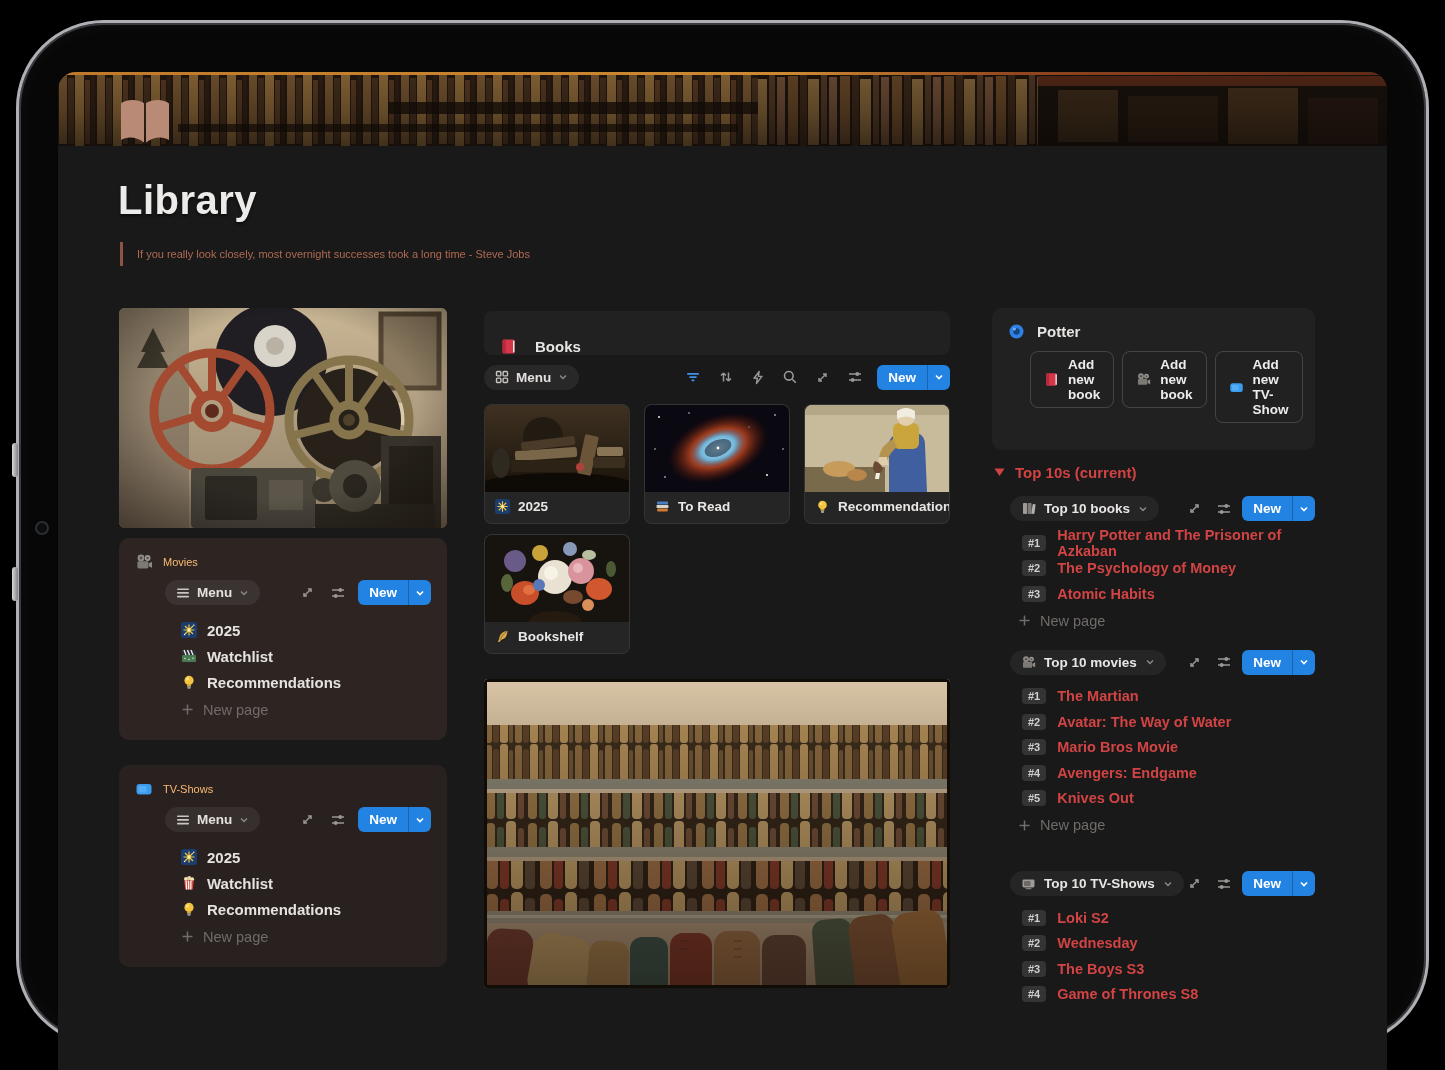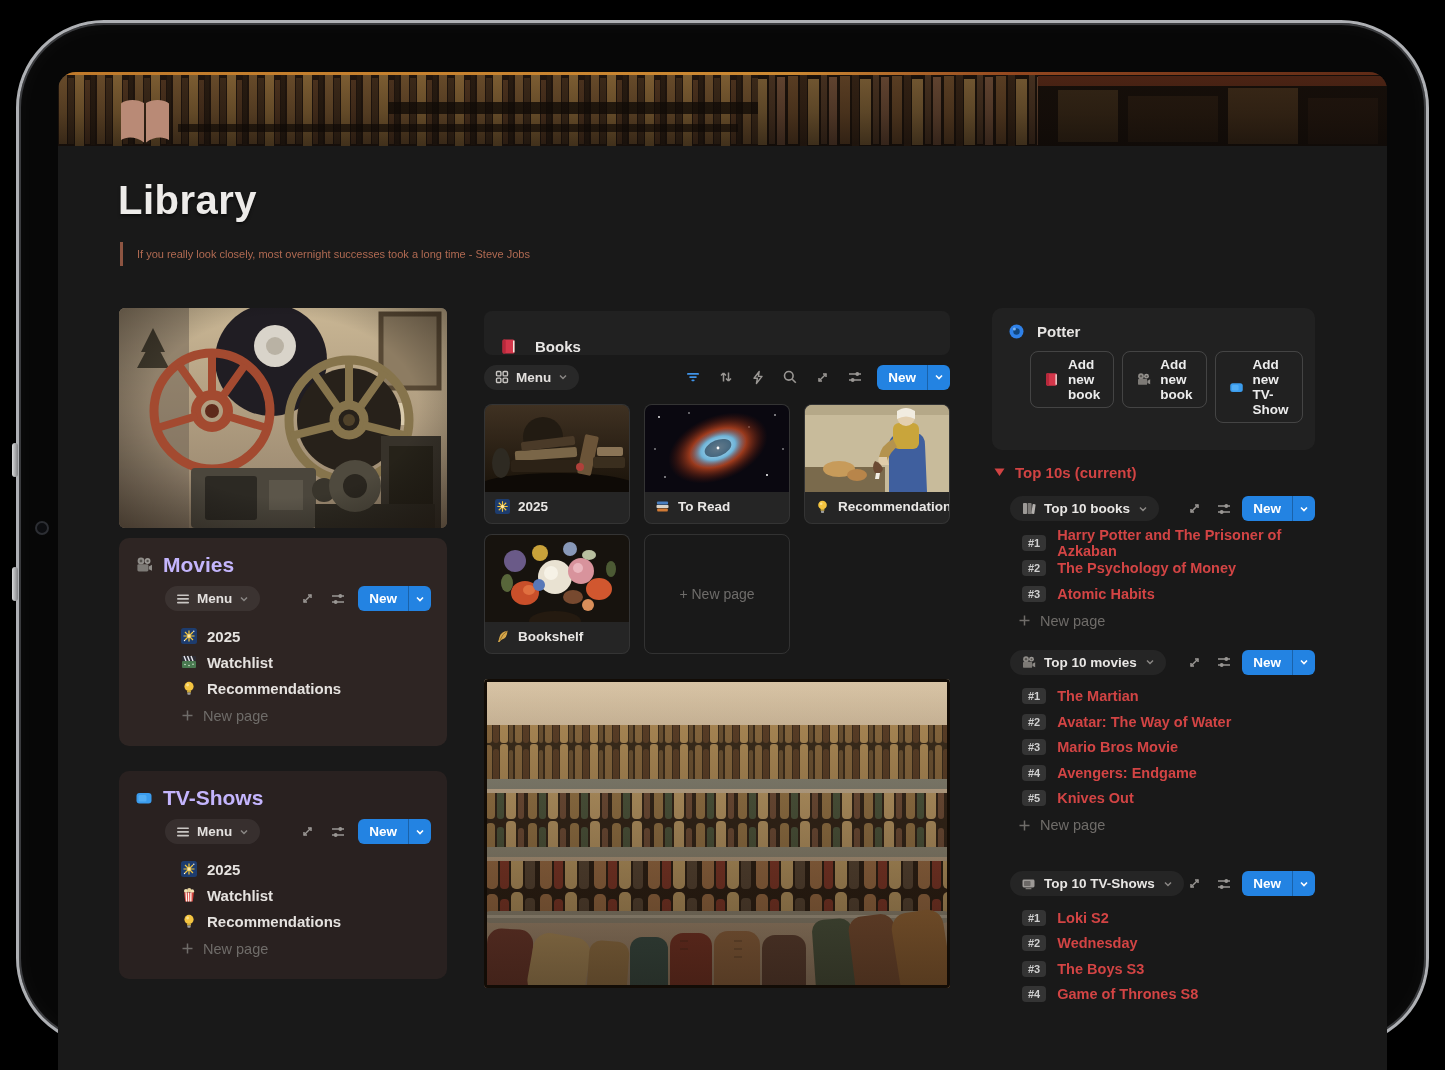--- a/index.html
+++ b/index.html
@@ -42,21 +42,21 @@
 
   
   .photo{display:block;border-radius:6px;overflow:hidden;box-shadow:inset 0 0 0 1px rgba(255,255,255,.04);}
   .photo svg{display:block;}
 
   
   .db-card{border-radius:10px;padding:15px 16px 18px 16px;margin-top:10px;}
   .db-card.movies{background:#2e2523;margin-top:10px;}
   .db-card.tv{background:#292120;margin-top:25px;}
   .db-title-row{display:flex;align-items:center;gap:10px;}
-  .db-title{font-size:21px;font-weight:700;color:#c4b5fd;}
+  .db-title{font-size:11px;font-weight:400;color:#fdba74;}
   .menu-row{display:flex;align-items:center;margin-top:9px;margin-left:30px;}
   .menu-pill{display:flex;align-items:center;gap:7px;background:rgba(255,255,255,.065);
              border-radius:15px;padding:5px 11px;cursor:pointer;}
   .menu-pill .mlabel{font-size:13.5px;font-weight:700;color:#e3e0de;}
   .row-spacer{flex:1;}
   .tool-icons{display:flex;align-items:center;gap:15px;margin-right:12px;}
   .new-btn{display:flex;align-items:stretch;background:#2383e2;border-radius:6px;overflow:hidden;cursor:pointer;}
   .new-btn .nlabel{padding:5px 11px;font-size:13.5px;font-weight:700;color:#fff;}
   .new-btn .split{display:flex;align-items:center;padding:0 6px;border-left:1px solid rgba(0,0,0,.25);}
   .db-items{margin-top:12px;margin-left:46px;}
@@ -675,23 +675,20 @@
             <span class="icon">
               <svg width="15" height="15" viewBox="0 0 15 15">
                     <path d="M12.5 2 Q6 2.5 4.5 8 Q3.8 11 3 13 L4.5 13 Q5.5 11 7 10.5 Q12 9.5 12.5 2 Z" fill="#d8a84a"></path>
                     <path d="M12.5 2 Q7.5 4.5 5 11" stroke="#8a6a2a" stroke-width="0.9" fill="none"></path>
                   </svg>
             </span>
             <span class="glabel">Bookshelf</span>
           </div>
         </div>
 
-        <div class="gnew">
-          <span>+  New page</span>
-        </div>
         <div></div>
       </div>
 
       <div class="big-photo">
         <svg viewBox="0 0 466 309" width="466" height="309" preserveAspectRatio="none">
           <defs>
             <linearGradient id="wall2" x1="0" y1="0" x2="0" y2="1">
                   <stop offset="0" stop-color="#d9c5a6"></stop>
                   <stop offset="1" stop-color="#b59a7c"></stop>
                 </linearGradient>

